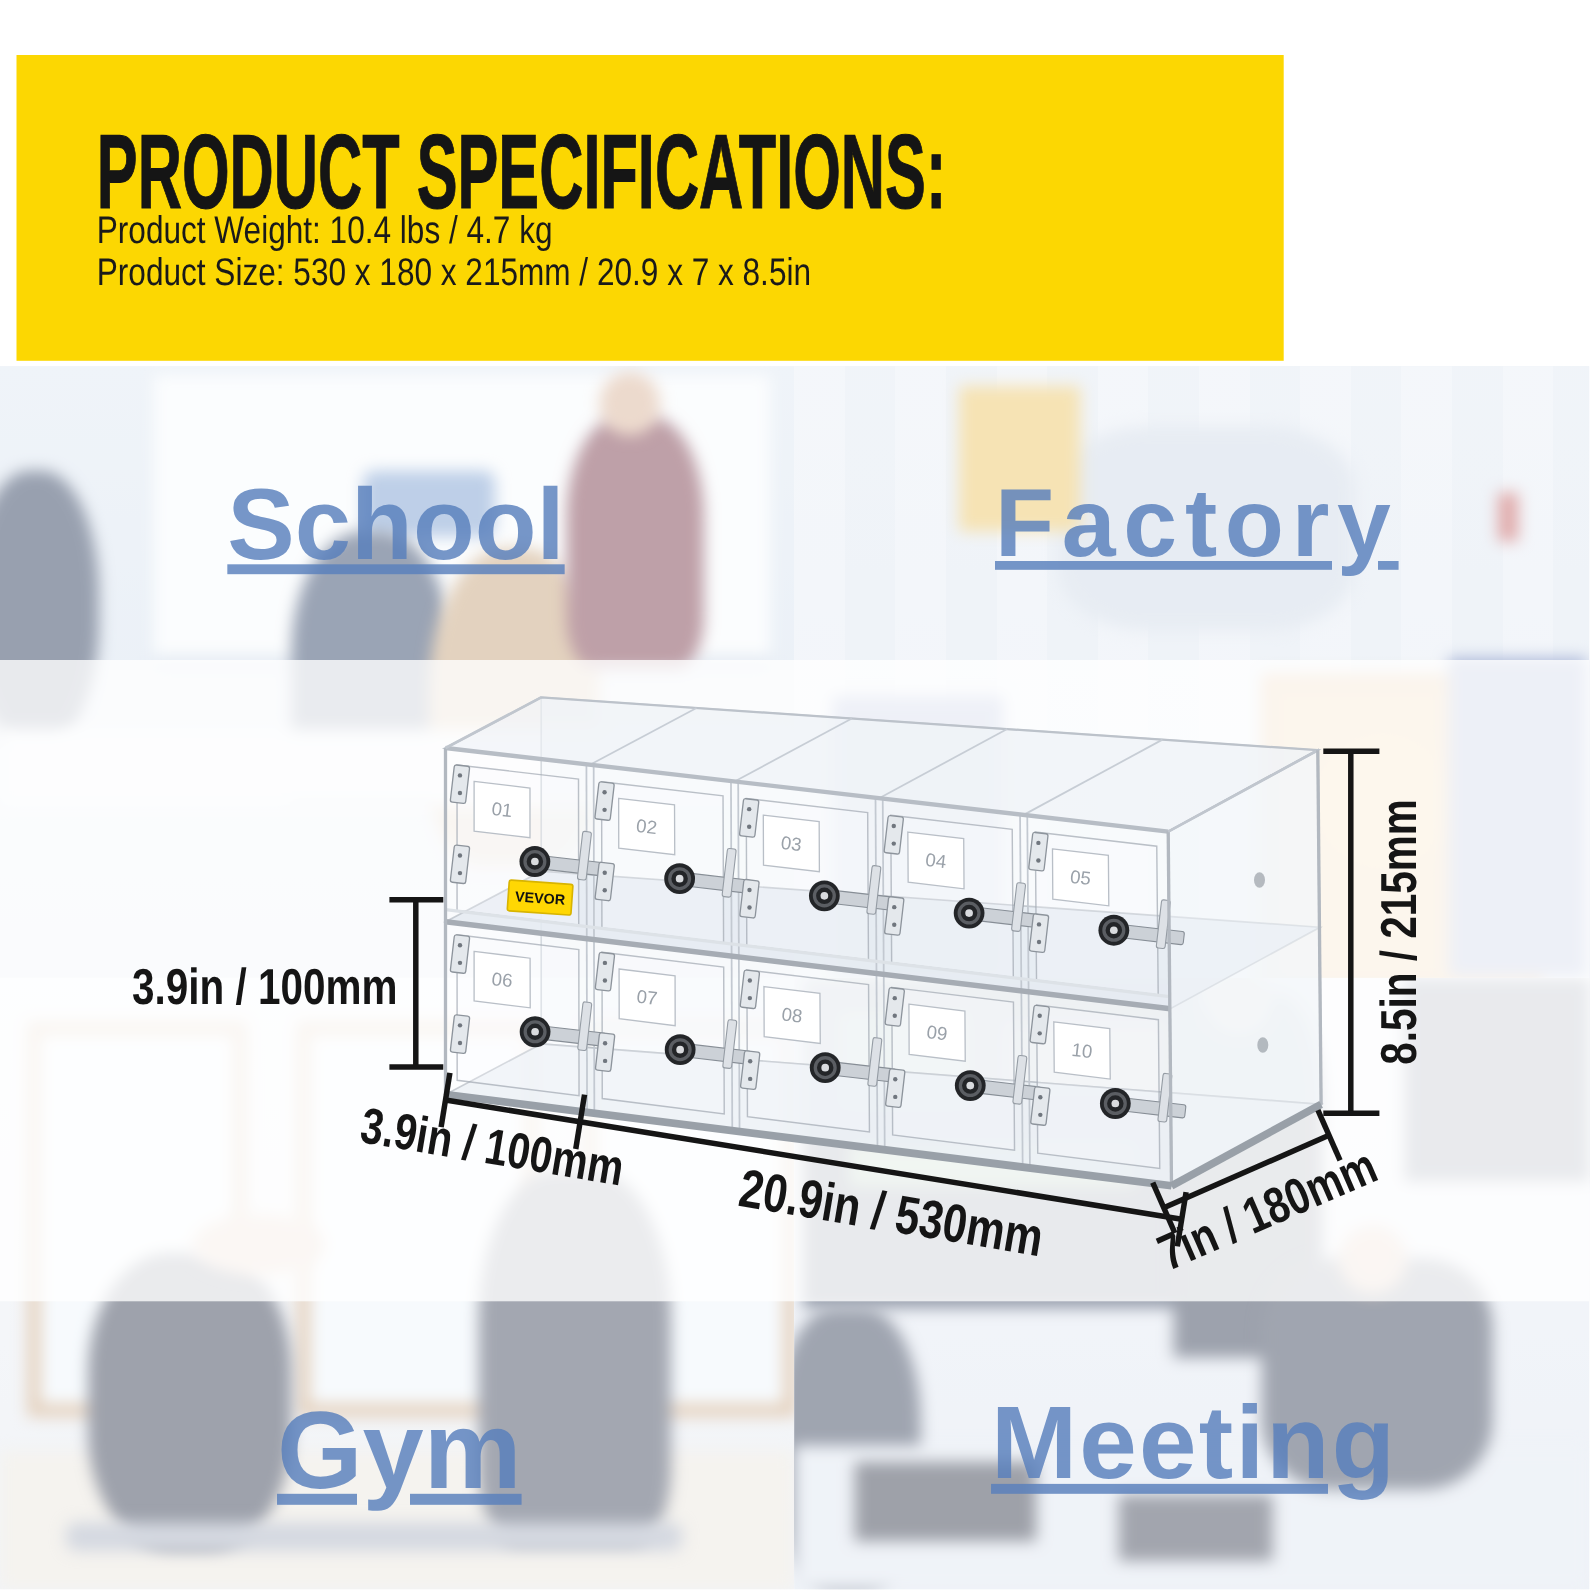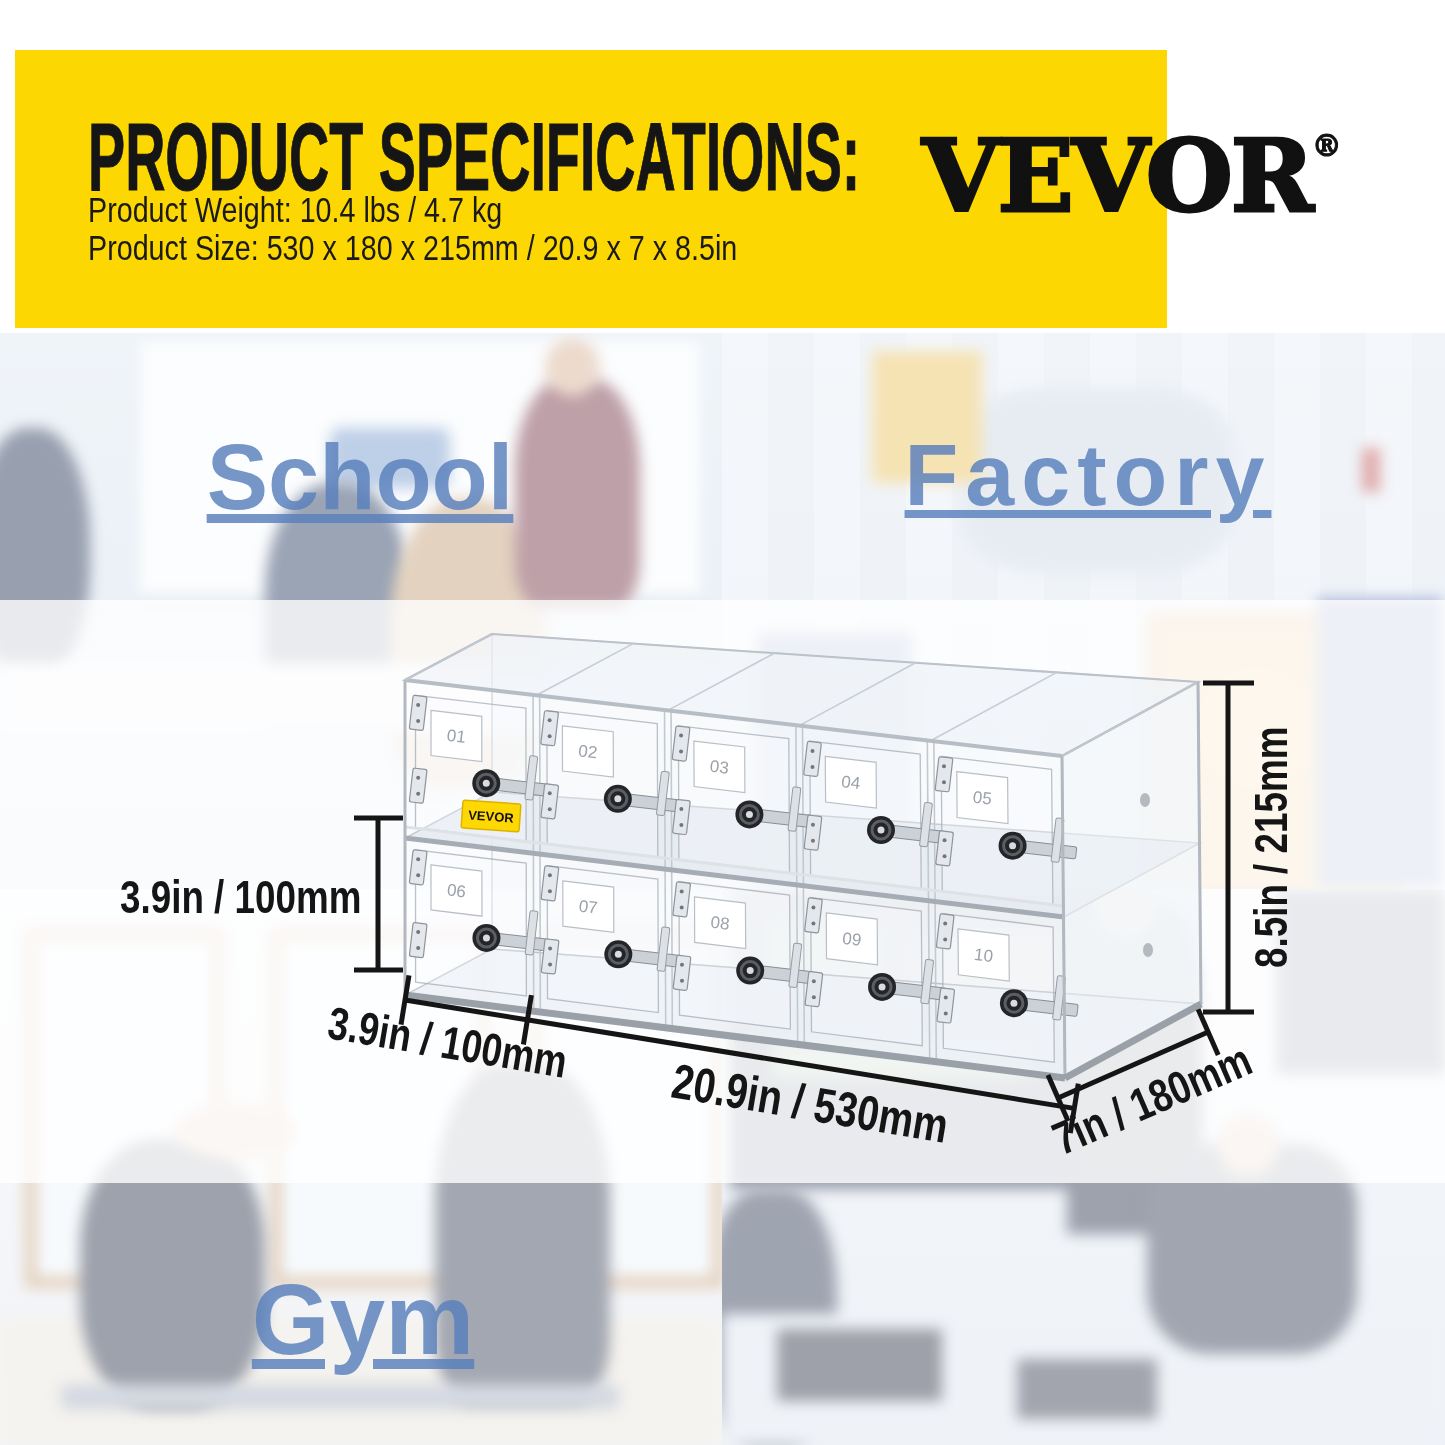--- a/index.html
+++ b/index.html
@@ -154,20 +154,21 @@
       <div class="me-lap2 b"></div>
     </div>
   </div>
 
   <div class="wash"></div>
   <div class="midband"></div>
 
   <div class="scene scene-school">School</div>
   <div class="scene scene-factory">Factory</div>
   <div class="scene scene-gym">Gym</div>
+  <div class="scene scene-meeting">Meeting</div>
 
   <svg id="product-svg" viewBox="0 0 1445 1445">
 
     <polygon points="492,634 1198,682 1201,1004 492,949" fill="rgba(244,247,250,0.5)" stroke="rgba(180,187,195,0.5)" stroke-width="1.5"></polygon>
 
     <polygon points="405,995 1065,1078 1201,1004 492,949" fill="rgba(235,240,245,0.8)" stroke="rgba(170,177,185,0.6)" stroke-width="1.5"></polygon>
 
     <polygon points="405,838 1064,917 1200,843 492,792" fill="rgba(228,234,241,0.85)" stroke="rgba(170,177,185,0.6)" stroke-width="1.5"></polygon>
 
     <polygon points="405,680 1062,756 1198,682 492,634" fill="rgba(238,242,247,0.6)" stroke="#bcc2ca" stroke-width="2"></polygon>
@@ -376,15 +377,14 @@
   <div class="dim dim-bottom">20.9in / 530mm</div>
   <div class="dim dim-depth">7in / 180mm</div>
   <div class="dim dim-right">8.5in / 215mm</div>
 
   <div class="banner">
     <div class="b-title">PRODUCT SPECIFICATIONS:</div>
     <div class="b-sub b-sub1">Product Weight: 10.4 lbs / 4.7 kg</div>
     <div class="b-sub b-sub2">Product Size: 530 x 180 x 215mm / 20.9 x 7 x 8.5in</div>
   </div>
 
-  <div class="logo"><span>VEVOR</span><span class="reg">®</span></div>
 
 </div>
 
 </body></html>

